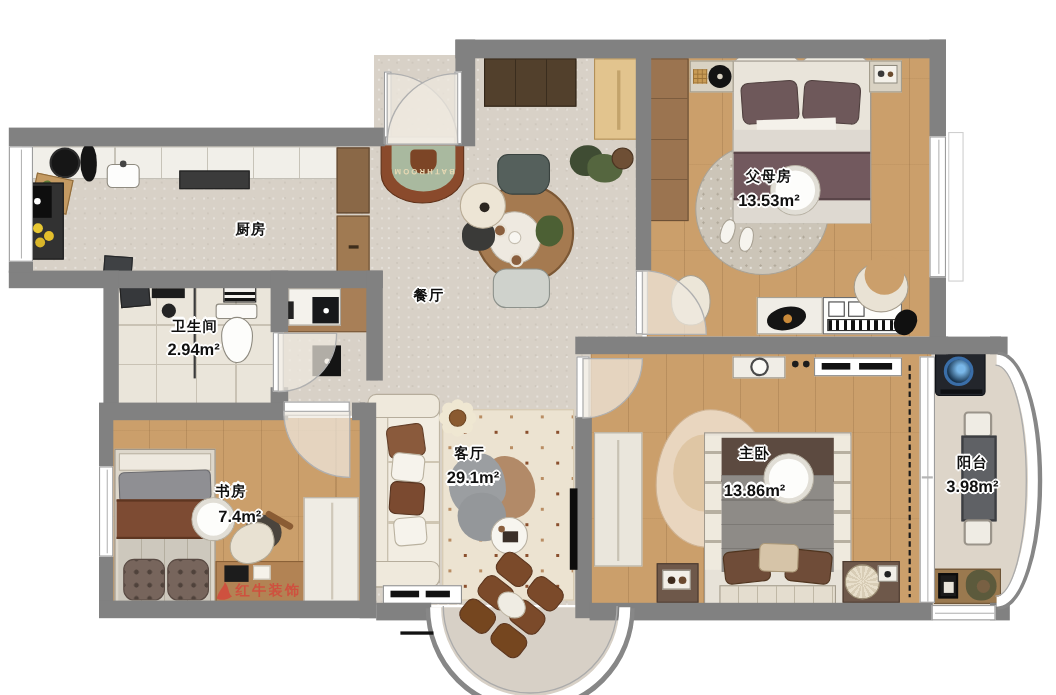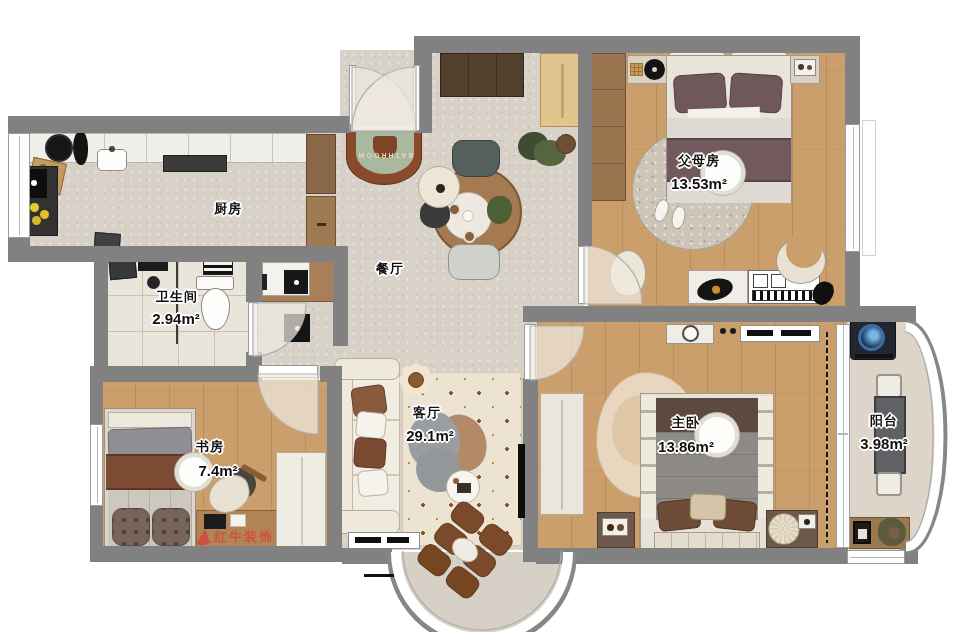--- a/index.html
+++ b/index.html
@@ -352,21 +352,21 @@
   <div class="rlabel" style="left:228px;top:208px;">厨房</div>
   <div class="rlabel" style="left:390px;top:268px;text-align:right;">餐厅</div>
   <div class="rlabel" style="left:699px;top:160px;">父母房</div>
   <div class="rlabel rarea" style="left:699px;top:183px;">13.53m²</div>
   <div class="rlabel" style="left:177px;top:296px;">卫生间</div>
   <div class="rlabel rarea" style="left:176px;top:318px;">2.94m²</div>
   <div class="rlabel" style="left:210px;top:446px;">书房</div>
   <div class="rlabel rarea" style="left:218px;top:470px;">7.4m²</div>
   <div class="rlabel" style="left:427px;top:412px;">客厅</div>
   <div class="rlabel rarea" style="left:430px;top:435px;">29.1m²</div>
-  <div class="rlabel" style="left:686px;top:422px;">主卧</div>
+  <div class="rlabel" style="left:686px;top:412px;">主卧</div>
   <div class="rlabel rarea" style="left:686px;top:446px;">13.86m²</div>
   <div class="rlabel" style="left:884px;top:420px;">阳台</div>
   <div class="rlabel rarea" style="left:884px;top:443px;">3.98m²</div>
 
   <div class="watermark" style="left:196px;top:528px;text-align:center;">
     <svg width="15" height="17" viewBox="0 0 15 17">
       <path d="M1,15 C3,7 9,3 8,0 C13,5 11,11 15,13 C10,17 4,17 1,15" fill="#d6453a"></path>
     </svg>
     <span>红牛装饰</span>
   </div>

